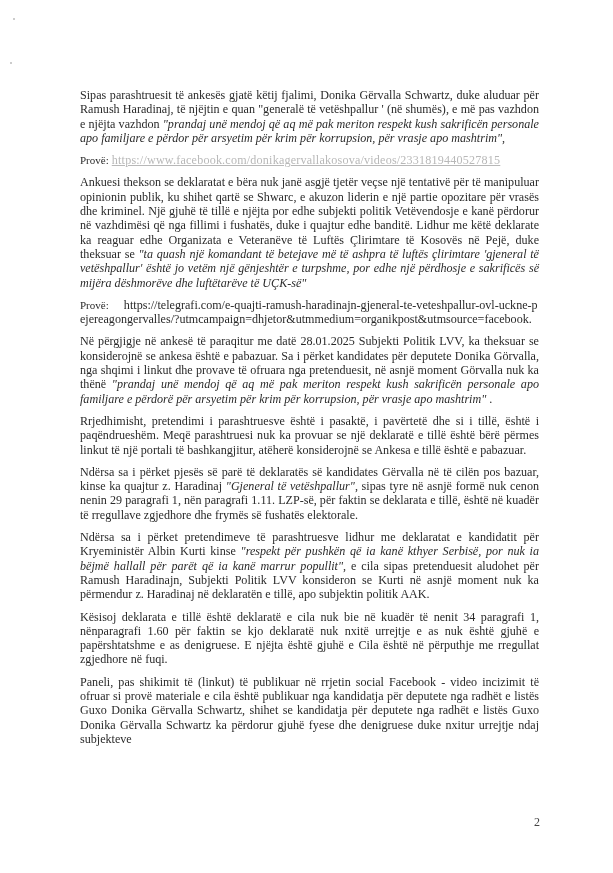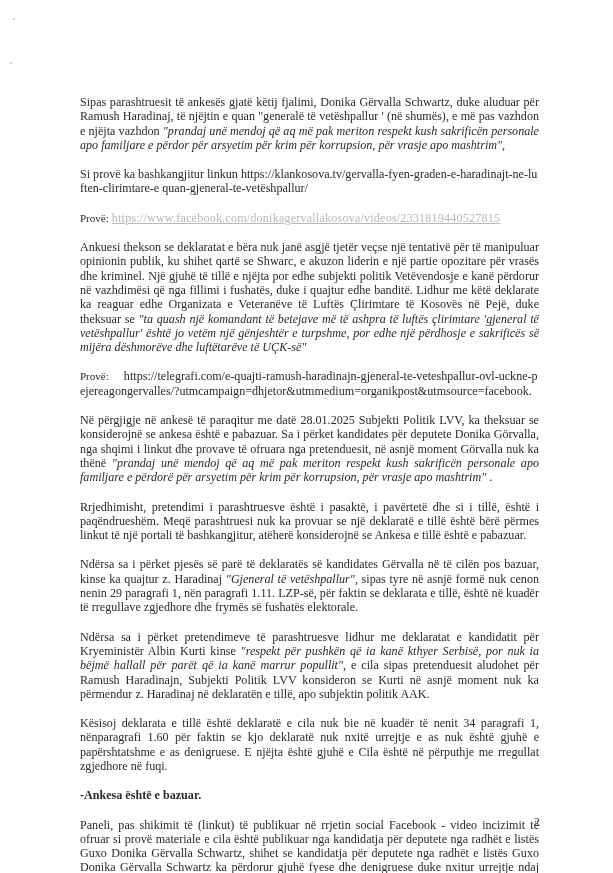--- a/index.html
+++ b/index.html
@@ -1,41 +1,38 @@
 <!DOCTYPE html>
 <html><head>
   <meta charset="utf-8">
   <style>
     html, body { margin: 0; padding: 0; background: #ffffff; }
     body { width: 613px; height: 873px; position: relative; overflow: hidden;
            font-family: "Liberation Serif", serif; color: #2a2a2a; }
     .page { position: absolute; left: 80px; top: 80px; width: 459px;
             font-size: 12.1px; line-height: 14.3px; }
-    .p { margin: 15px 0 8px 0; text-align: justify; }
+    .p { margin: 8px 0 8px 0; text-align: justify; }
     .p.left { text-align: left; }
     .p i { font-style: italic; }
     .faded-link { color: #b8b8b8; text-decoration: underline; letter-spacing: 0.2px; }
     .label { font-size: 11px; }
     .bold { font-weight: bold; }
     .url { word-break: break-all; }
     .page-number { position: absolute; left: 534px; top: 815px; font-size: 12px; color: #444; }
     .scan-mark { position: absolute; width: 2px; height: 2px; background: #bbb; border-radius: 1px; }
   </style>
 </head>
 <body>
 
 <div class="page">
 
   <p class="p">
     <span>Sipas parashtruesit të ankesës gjatë këtij fjalimi, Donika Gërvalla Schwartz, duke aluduar për Ramush Haradinaj, të njëjtin e quan "generalë të vetëshpallur ' (në shumës), e më pas vazhdon e njëjta vazhdon </span><i>"prandaj unë mendoj që aq më pak meriton respekt kush sakrificën personale apo familjare e përdor për arsyetim për krim për korrupsion, për vrasje apo mashtrim"</i><span>,</span>
   </p>
 
-  <p class="p left url">
-    <span> Si provë ka bashkangjitur  linkun https://klankosova.tv/gervalla-fyen-graden-e-haradinajt-ne-luften-clirimtare-e quan-gjeneral-te-vetëshpallur/</span>
-  </p>
 
   <p class="p left" style="white-space:nowrap; overflow:hidden;">
     <span class="label">Provë:</span>
     <span class="faded-link">https://www.facebook.com/donikagervallakosova/videos/2331819440527815</span>
   </p>
 
   <p class="p">
     <span>Ankuesi thekson se deklaratat e bëra nuk janë asgjë tjetër veçse një tentativë për të manipuluar opinionin publik, ku shihet qartë se Shwarc, e akuzon liderin e një partie opozitare për vrasës dhe kriminel. Një gjuhë të tillë e njëjta por edhe subjekti politik Vetëvendosje e kanë përdorur në vazhdimësi që nga fillimi i fushatës, duke i quajtur edhe banditë. Lidhur me këtë deklarate ka reaguar edhe Organizata e Veteranëve të Luftës Çlirimtare të Kosovës në Pejë, duke theksuar se </span><i>"ta quash një komandant të betejave më të ashpra të luftës çlirimtare 'gjeneral të vetëshpallur' është jo vetëm një gënjeshtër e turpshme, por edhe një përdhosje e sakrificës së mijëra dëshmorëve dhe luftëtarëve të UÇK-së"</i>
   </p>
 
@@ -58,23 +55,20 @@
 
   <p class="p">
     <span>Ndërsa sa i përket pretendimeve të parashtruesve lidhur me deklaratat e kandidatit për Kryeministër Albin Kurti kinse </span><i>"respekt për pushkën që ia kanë kthyer Serbisë, por nuk ia bëjmë hallall për parët që ia kanë marrur popullit"</i><span>, e cila sipas pretenduesit aludohet për Ramush Haradinajn, Subjekti Politik LVV  konsideron se Kurti në asnjë moment nuk ka përmendur z. Haradinaj në deklaratën e tillë, apo subjektin politik AAK.</span>
   </p>
 
   <p class="p">
     <span>Kësisoj deklarata e tillë është deklaratë e cila nuk bie në kuadër të nenit 34 paragrafi 1, nënparagrafi 1.60 për faktin se kjo deklaratë nuk nxitë urrejtje e as nuk është gjuhë e papërshtatshme e as denigruese. E njëjta është gjuhë e Cila është në përputhje me rregullat zgjedhore në fuqi.</span>
   </p>
 
 
-  <p class="p bold">
-    <span>-Ankesa është e bazuar.</span>
-  </p>
 
   <p class="p">
     <span>Paneli, pas shikimit të (linkut) të publikuar në rrjetin social Facebook  - video incizimit të ofruar si provë materiale e cila është publikuar nga kandidatja për deputete nga radhët e listës Guxo Donika Gërvalla Schwartz, shihet se kandidatja për deputete nga radhët e listës Guxo Donika Gërvalla Schwartz ka përdorur gjuhë fyese dhe denigruese duke nxitur urrejtje ndaj subjekteve</span>
   </p>
 
 </div>
 
 <div class="page-number">2</div>
 
 <div class="scan-mark" style="left:13px; top:18px;"></div>

